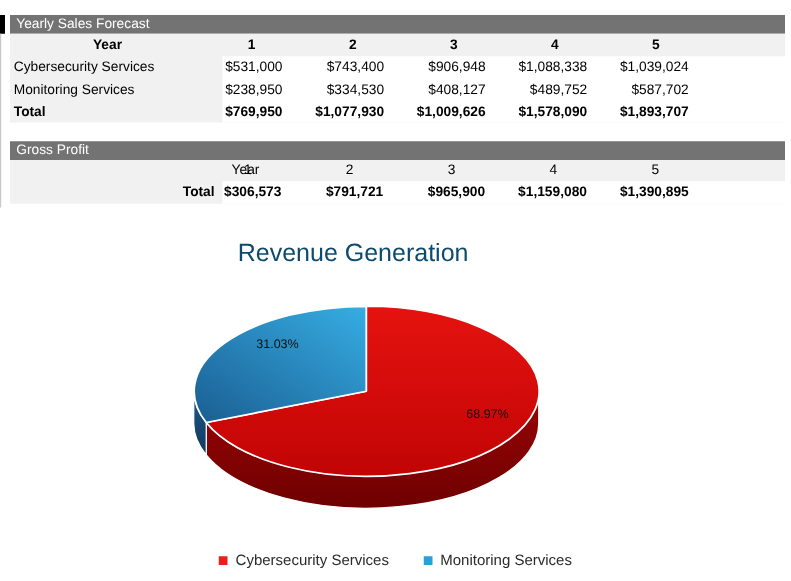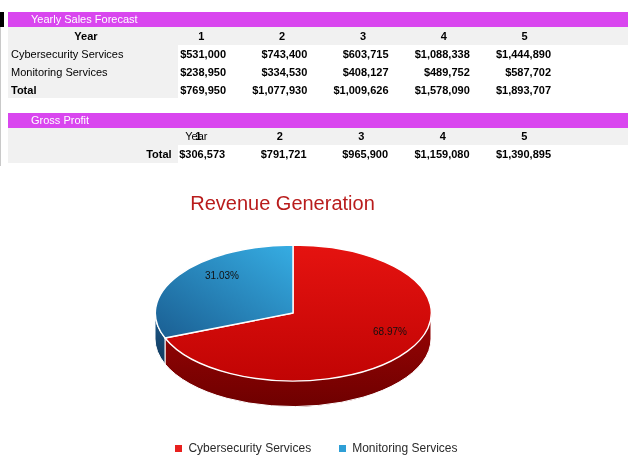--- a/index.html
+++ b/index.html
@@ -3,41 +3,41 @@
 <meta charset="utf-8">
 <style>
   html,body{margin:0;padding:0;}
   body{
     width:633px;height:465px;background:#ffffff;position:relative;
     font-family:"Liberation Sans", sans-serif;color:#000;overflow:hidden;
   }
   .abs{position:absolute;}
   
   .bar{
-    left:8px;width:620px;height:15px;background:#d946ef;color:#fff;
-    font-size:11px;line-height:15px;padding-left:23px;box-sizing:border-box;
+    left:8px;width:620px;height:15px;background:#737373;color:#fff;
+    font-size:11px;line-height:15px;padding-left:5px;box-sizing:border-box;
   }
   
   .band{background:#f1f1f1;}
   .whitebox{background:#ffffff;}
   
   .trow{left:8px;width:557px;height:18px;display:flex;font-size:11px;line-height:18px;}
   .lblcol{width:170px;box-sizing:border-box;padding-left:3px;}
-  .cell{width:90px;box-sizing:border-box;font-weight:bold;}
+  .cell{width:90px;box-sizing:border-box;}
   .chead{text-align:center;}
   .cval{text-align:right;padding-right:14px;}
   .b{font-weight:bold;}
   .r{text-align:right;}
   
   .notch{left:0;top:12px;width:4px;height:15px;background:#000;}
   .edgeline{left:0;top:27px;width:1px;height:139px;background:#c9c9c9;}
   
   .chart-title{
     left:0;top:192px;width:565px;text-align:center;
-    font-size:20px;line-height:22px;color:#b91c1c;
+    font-size:20px;line-height:22px;color:#0c4a6e;
   }
   .pct{
     width:64px;text-align:center;font-size:10px;line-height:12px;color:#111;
   }
   .legend{
     left:0;top:441px;width:633px;display:flex;justify-content:center;
     align-items:center;gap:28px;font-size:12px;color:#2b2b2b;
   }
   .legend-item{display:flex;align-items:center;gap:6px;}
   .swatch{width:7px;height:7px;display:inline-block;}
@@ -61,23 +61,23 @@
   <div class="cell chead b">2</div>
   <div class="cell chead b">3</div>
   <div class="cell chead b">4</div>
   <div class="cell chead b">5</div>
 </div>
 
 <div class="abs trow" style="top:45px">
   <div class="lblcol">Cybersecurity Services</div>
   <div class="cell cval">$531,000</div>
   <div class="cell cval">$743,400</div>
-  <div class="cell cval">$603,715</div>
+  <div class="cell cval">$906,948</div>
   <div class="cell cval">$1,088,338</div>
-  <div class="cell cval">$1,444,890</div>
+  <div class="cell cval">$1,039,024</div>
 </div>
 
 <div class="abs trow" style="top:63px">
   <div class="lblcol">Monitoring Services</div>
   <div class="cell cval">$238,950</div>
   <div class="cell cval">$334,530</div>
   <div class="cell cval">$408,127</div>
   <div class="cell cval">$489,752</div>
   <div class="cell cval">$587,702</div>
 </div>

